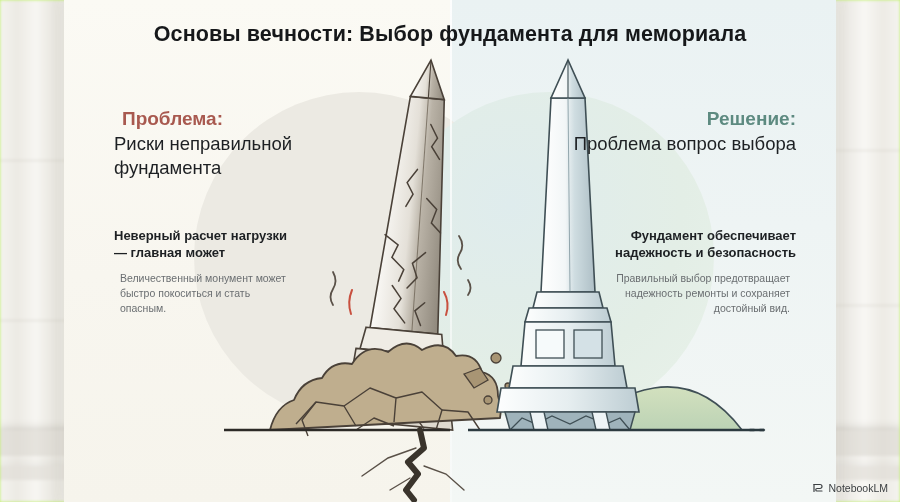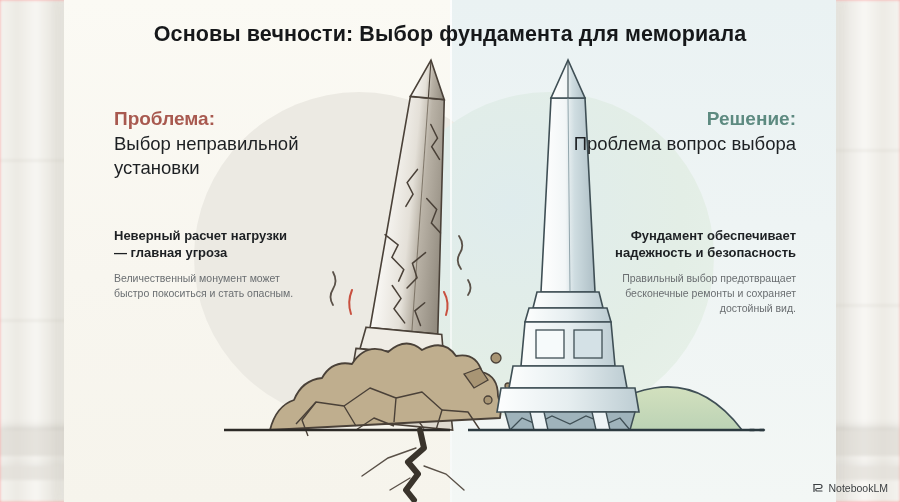--- a/index.html
+++ b/index.html
@@ -1,21 +1,21 @@
 <!DOCTYPE html>
 <html><head>
 <meta charset="utf-8">
 <style>
   html,body{margin:0;padding:0;}
   body{
     width:900px;height:502px;overflow:hidden;
     background:#ffffff;
     font-family:"Liberation Sans","DejaVu Sans",sans-serif;
   }
-  .stage{position:relative;width:900px;height:502px;overflow:hidden;background:#fca5a5;}
+  .stage{position:relative;width:900px;height:502px;overflow:hidden;background:#bef264;}
 
   
   .col{position:absolute;top:0;bottom:0;overflow:hidden;}
   .col.left{left:0;width:78px;
     background:linear-gradient(90deg,#f4f3ef 0%,#eceae4 22%,#f7f6f2 46%,#e6e4dd 72%,#f1efe9 100%);
     filter:blur(1.4px);}
   .col.right{right:0;width:78px;
     background:linear-gradient(90deg,#f1efe9 0%,#e8e6e0 26%,#f8f7f4 54%,#edebe5 78%,#f4f3ef 100%);
     filter:blur(1.4px);}
   .col .plinth{position:absolute;left:-10%;right:-10%;height:26px;background:rgba(215,212,204,.55);
@@ -40,30 +40,30 @@
     background:radial-gradient(circle at 38% 34%,#dfeced 0%,#e3eee6 58%,#e9f2ea 100%);}
 
   
   .title{position:absolute;left:0;right:0;top:22px;text-align:center;
     font-size:21.5px;font-weight:bold;color:#16181a;letter-spacing:.1px;}
 
   
   .colblock{position:absolute;top:108px;width:250px;}
   .colblock.l{left:50px;text-align:left;}
   .colblock.r{right:40px;text-align:right;}
-  .kicker{font-size:19px;font-weight:bold;line-height:1.18;margin:0 0 2px 0;}
+  .kicker{font-size:19px;font-weight:bold;line-height:1.18;margin:0 0 2px 8px;}
   .kicker.problem{color:#a8594f;}
   .kicker.solution{color:#5d8a80;}
   .lead{font-size:18.5px;font-weight:normal;color:#1d2023;line-height:1.25;margin:0;}
 
   .sub{position:absolute;width:182px;}
   .sub.l{left:50px;top:228px;text-align:left;}
   .sub.r{right:40px;top:228px;text-align:right;width:200px;}
   .sub h3{margin:0 0 9px 0;font-size:13px;font-weight:bold;color:#1d2023;line-height:1.3;}
-  .sub p{margin:0;font-size:10.5px;font-weight:normal;color:#6a6e71;line-height:1.42;}
+  .sub p{margin:6px;font-size:10.5px;font-weight:normal;color:#6a6e71;line-height:1.42;}
 
   
   .art{position:absolute;left:0;top:0;width:772px;height:502px;}
 
   
   .wm{position:absolute;right:12px;bottom:8px;display:flex;align-items:center;gap:4px;
     font-size:10.5px;color:#2d3134;opacity:.92;margin-top:16px;}
   .wm svg{display:block;}
 </style>
 </head>
@@ -212,36 +212,36 @@
           <line x1="686" y1="430" x2="690" y2="430"></line>
           <line x1="696" y1="430" x2="700" y2="430"></line>
         </g>
       </g>
     </svg>
 
     <div class="title">Основы вечности: Выбор фундамента для мемориала</div>
 
     <div class="colblock l">
       <p class="kicker problem">Проблема:</p>
-      <p class="lead">Выбор неправильной установки</p>
+      <p class="lead">Риски неправильной фундамента</p>
     </div>
 
     <div class="colblock r">
       <p class="kicker solution">Решение:</p>
       <p class="lead">Проблема вопрос выбора</p>
     </div>
 
     <div class="sub l">
-      <h3>Неверный расчет нагрузки — главная угроза</h3>
+      <h3>Неверный расчет нагрузки — главная может</h3>
       <p>Величественный монумент может быстро покоситься и стать опасным.</p>
     </div>
 
     <div class="sub r">
       <h3>Фундамент обеспечивает надежность и безопасность</h3>
-      <p>Правильный выбор предотвращает бесконечные ремонты и сохраняет достойный вид.</p>
+      <p>Правильный выбор предотвращает надежность ремонты и сохраняет достойный вид.</p>
     </div>
   </div>
 
   <div class="wm">
     <svg width="12" height="12" viewBox="0 0 24 24">
       <path d="M4 5 h12 a4 4 0 0 1 0 8 h-6 a2.5 2.5 0 0 0 0 5 h10" fill="none" stroke="#2d3134" stroke-width="2.4" stroke-linecap="round"></path>
       <path d="M4 5 v14" fill="none" stroke="#2d3134" stroke-width="2.4" stroke-linecap="round"></path>
     </svg>
     <span>NotebookLM</span>
   </div>

